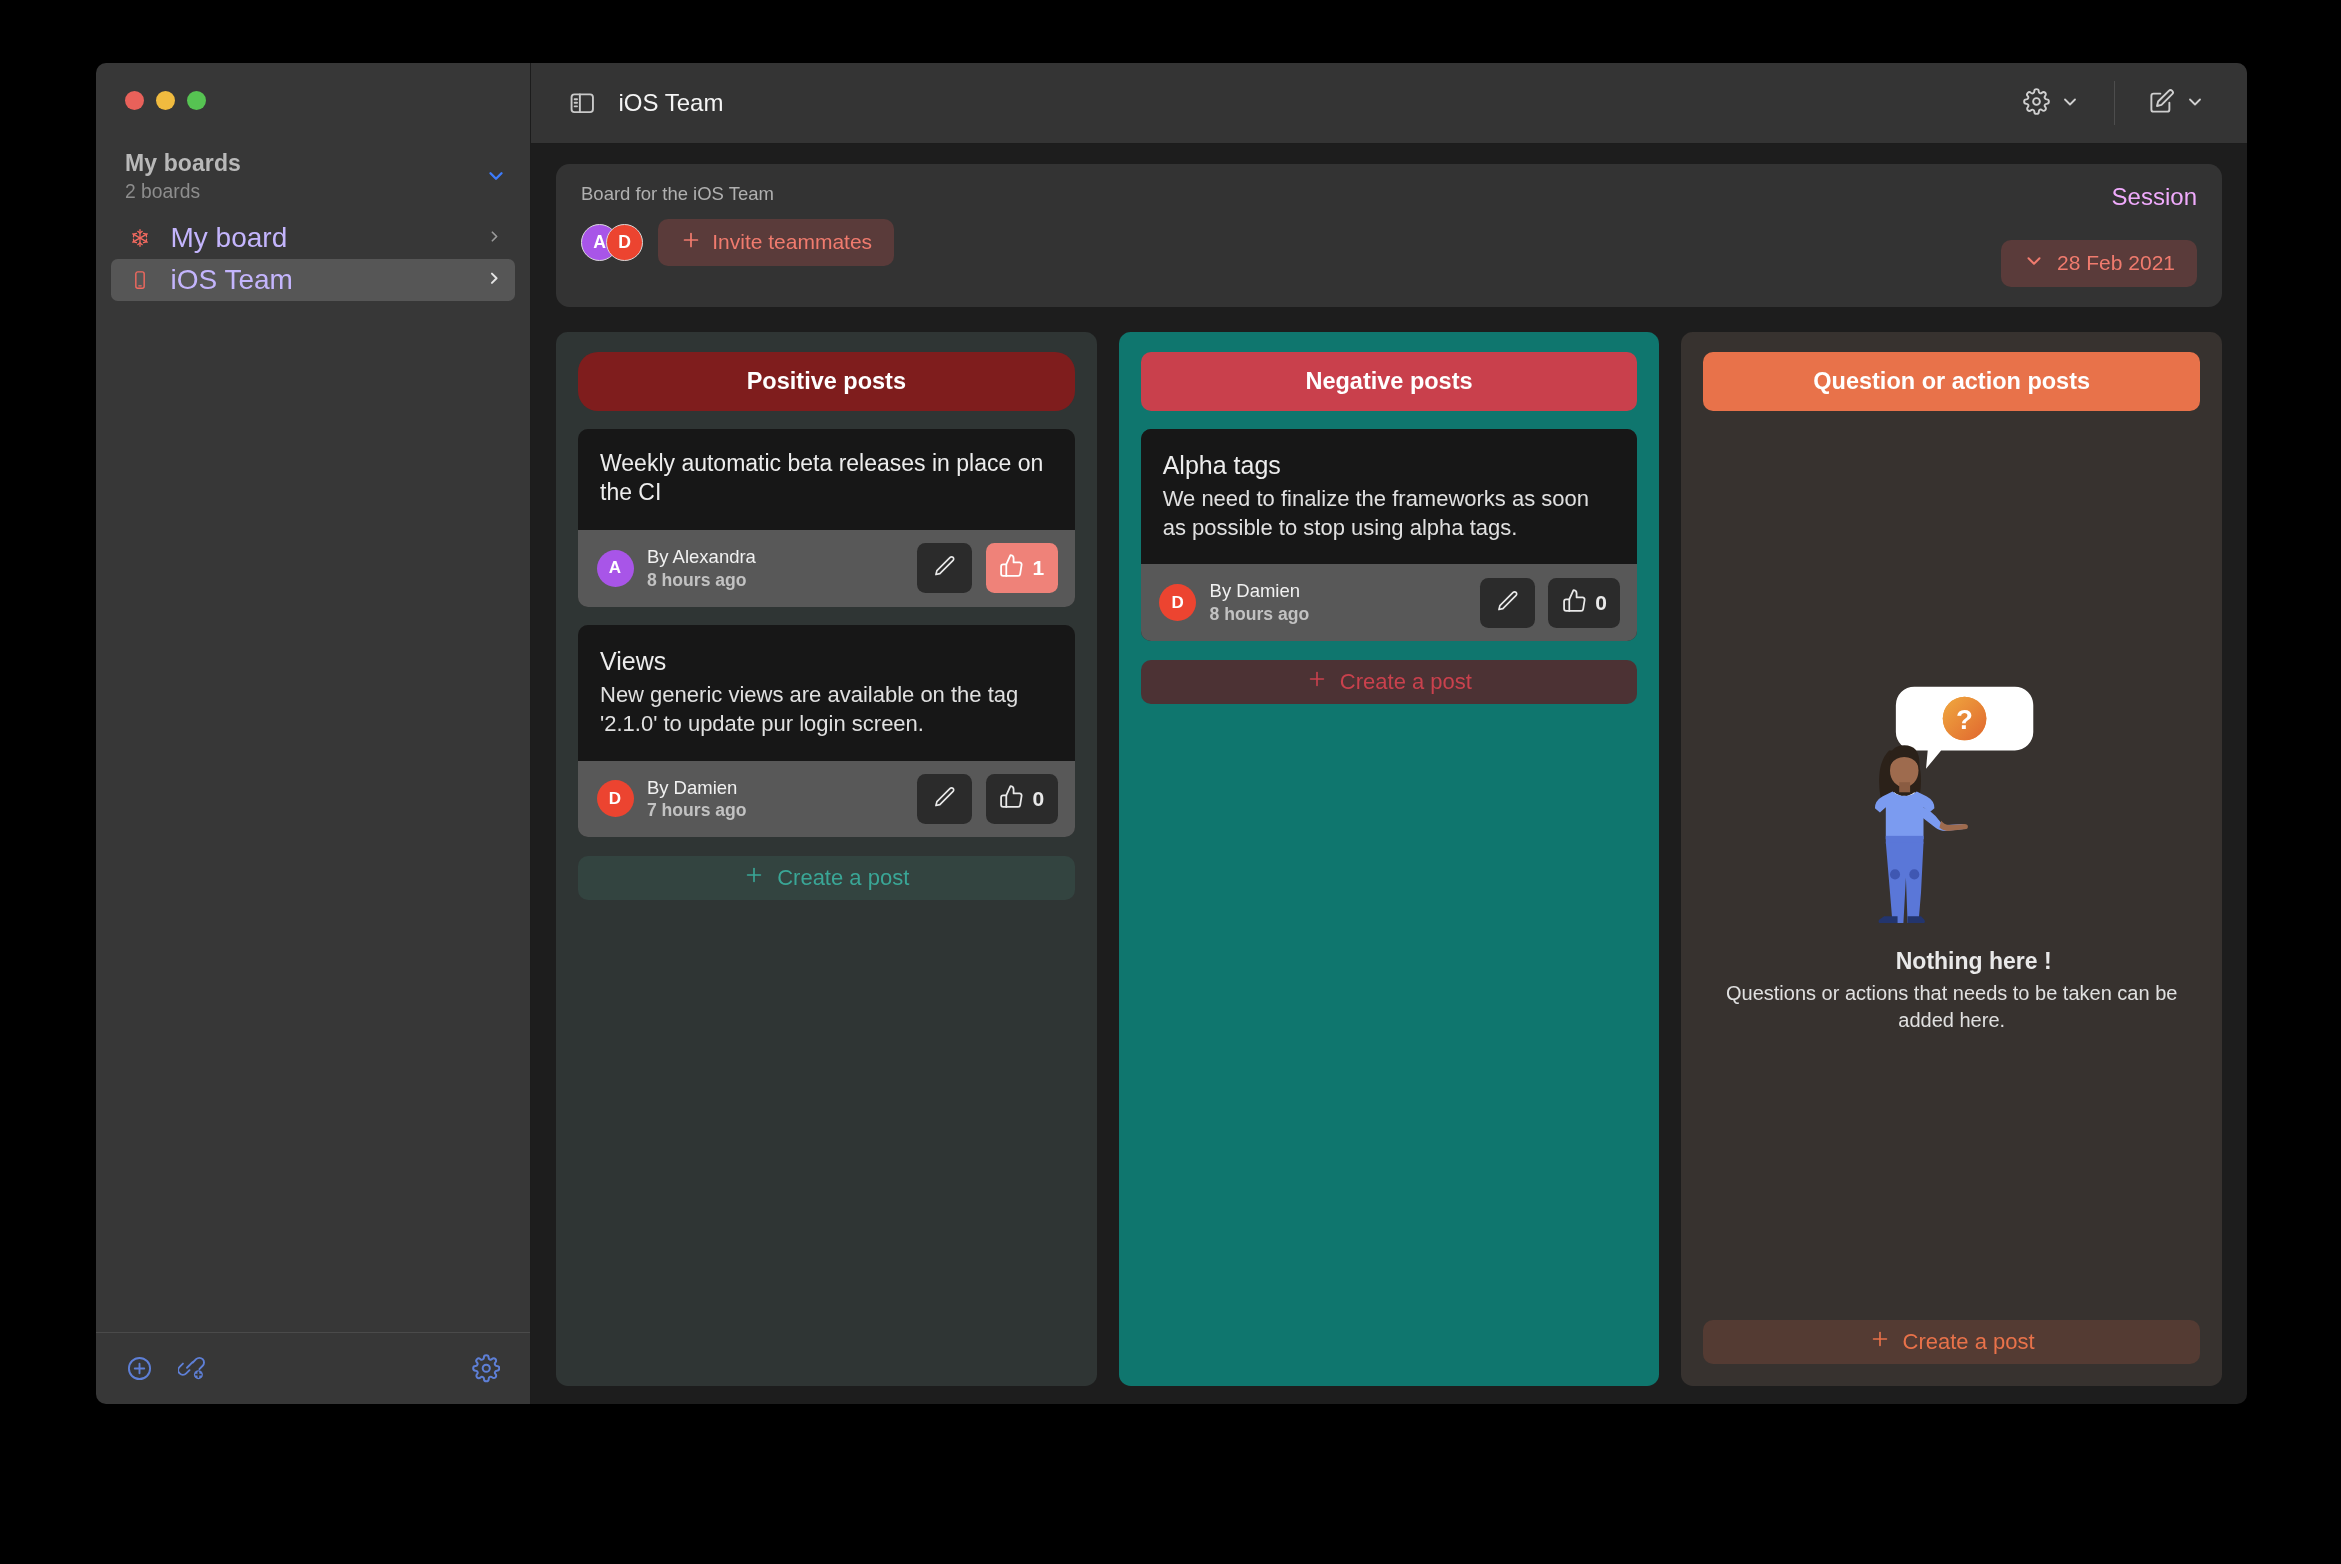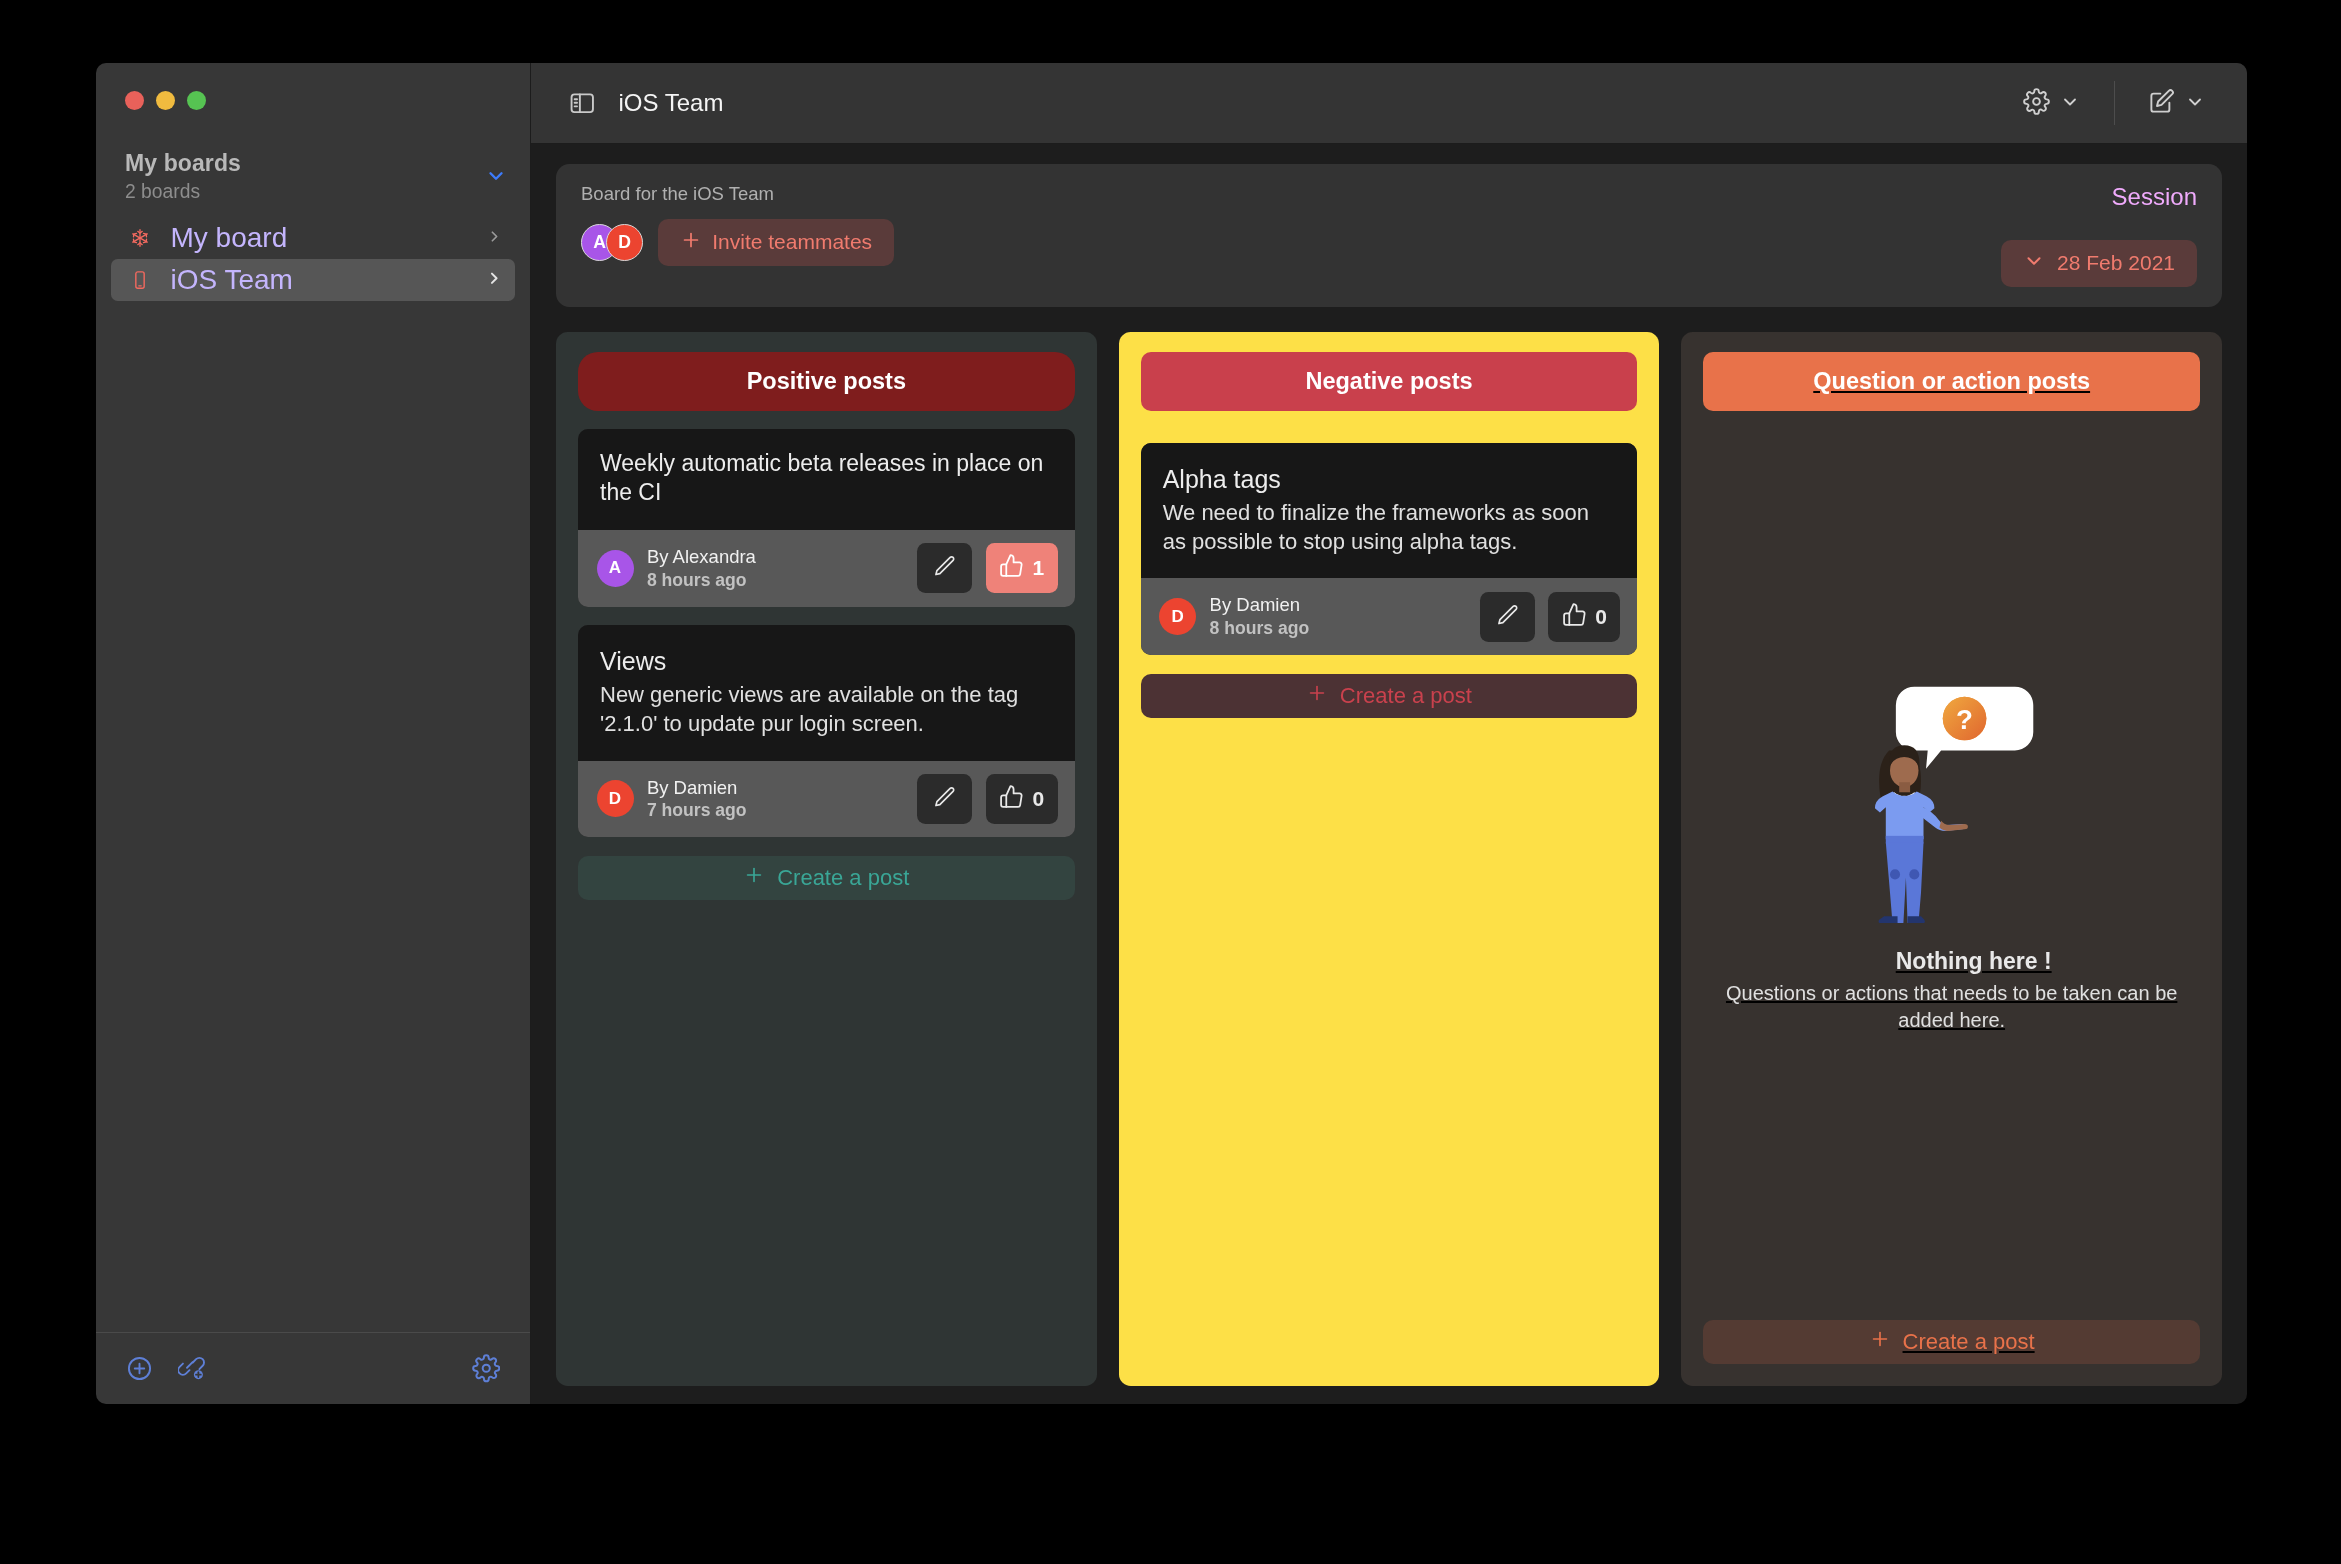--- a/index.html
+++ b/index.html
@@ -178,22 +178,22 @@
     padding-bottom: 18.5px;
   }
   .column {
     flex: 1;
     border-radius: 11.8px;
     padding: 20px 22px 22px 22px;
     display: flex; flex-direction: column;
     min-width: 0;
   }
   .column.c-positive { background: #2f3534; }
-  .column.c-negative { background: #fde047; gap: 14px; }
-  .column.c-question { background: #37322f; text-decoration: underline; }
+  .column.c-negative { background: #0f766e; }
+  .column.c-question { background: #37322f; }
 
   .col-header {
     border-radius: 10px;
     height: 59px;
     display: flex; align-items: center; justify-content: center;
     font-size: 23.5px; font-weight: bold; color: #ffffff;
     flex-shrink: 0;
   }
   .col-body { margin-top: 18.5px; display: flex; flex-direction: column; flex: 1; min-height: 0; }
 

